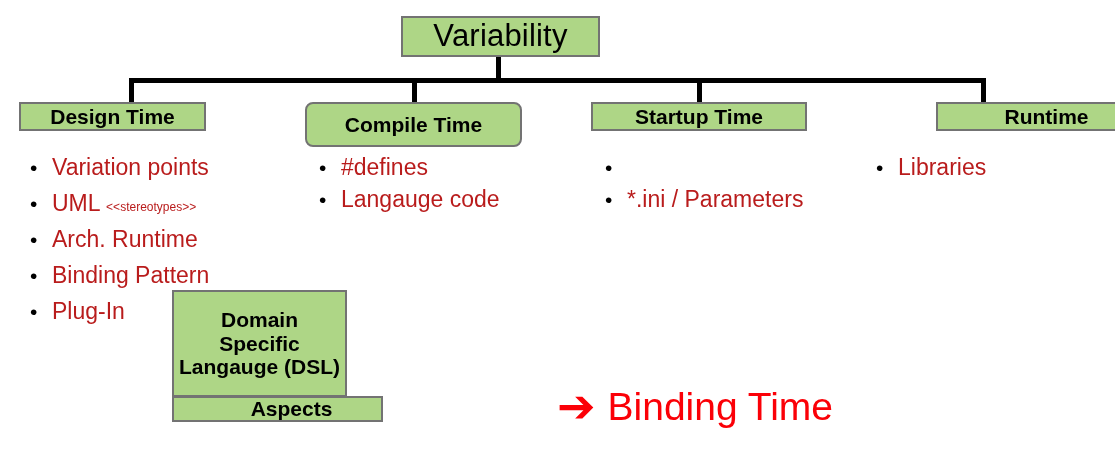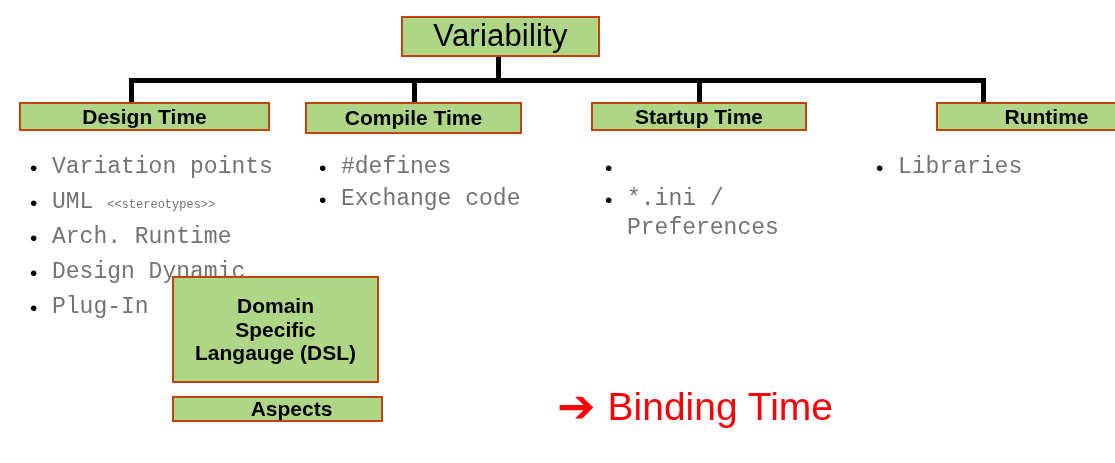--- a/index.html
+++ b/index.html
@@ -17,21 +17,21 @@
     height: 463px;
     background: #ffffff;
     overflow: hidden;
   }
 
   
   .gbox {
     position: absolute;
     box-sizing: border-box;
     background: #aed686;
-    border: 2px solid #c2410c;
+    border: 2px solid #737373;
     display: flex;
     align-items: center;
     justify-content: center;
     color: #000000;
     line-height: 1.12;
     text-align: center;
   }
   .gbox.root {
     font-weight: 400;
     font-size: 31px;
@@ -68,22 +68,21 @@
     line-height: 29px;
     color: #000000;
     text-align: left;
     padding-left: 4px;
     box-sizing: border-box;
   }
   .bullet-text {
     flex: 1 1 auto;
     font-size: 23px;
     line-height: 29px;
-    color: #737373;
-    font-family: Liberation Mono, monospace;
+    color: #b91c1c;
   }
   .small-note {
     font-size: 12px;
   }
 
   
   #binding-callout {
     position: absolute;
     display: flex;
     align-items: center;
@@ -111,25 +110,25 @@
     <span>Variability</span>
   </div>
 
   <div class="line" style="left:496px; top:57px; width:5px; height:24px;"></div>
   <div class="line" style="left:129px; top:78px; width:857px; height:5px;"></div>
   <div class="line" style="left:129px; top:78px; width:5px; height:25px;"></div>
   <div class="line" style="left:412px; top:78px; width:5px; height:25px;"></div>
   <div class="line" style="left:697px; top:78px; width:5px; height:25px;"></div>
   <div class="line" style="left:981px; top:78px; width:5px; height:25px;"></div>
 
-  <div class="gbox phase" style="left:19px; top:102px; width:251px; height:29px;">
+  <div class="gbox phase" style="left:19px; top:102px; width:187px; height:29px;">
     <span>Design Time</span>
   </div>
 
-  <div class="gbox phase" style="left:305px; top:102px; width:217px; height:32px;">
+  <div class="gbox phase" style="left:305px; top:102px; width:217px; height:45px;border-radius:8px;">
     <span>Compile Time</span>
   </div>
 
   <div class="gbox phase" style="left:591px; top:102px; width:216px; height:29px;">
     <span>Startup Time</span>
   </div>
 
   <div class="gbox phase" style="left:900px; top:102px; width:221px; height:29px;margin-left:36px;">
     <span>Runtime</span>
   </div>
@@ -142,57 +141,57 @@
     <div class="bullet-row">
       <span class="bullet-dot">•</span>
       <span class="bullet-text"><span>UML </span><span class="small-note">&lt;&lt;stereotypes&gt;&gt;</span></span>
     </div>
     <div class="bullet-row">
       <span class="bullet-dot">•</span>
       <span class="bullet-text"><span>Arch. Runtime</span><span class="small-note"></span></span>
     </div>
     <div class="bullet-row">
       <span class="bullet-dot">•</span>
-      <span class="bullet-text"><span>Design Dynamic</span><span class="small-note"></span></span>
+      <span class="bullet-text"><span>Binding Pattern</span><span class="small-note"></span></span>
     </div>
     <div class="bullet-row">
       <span class="bullet-dot">•</span>
       <span class="bullet-text"><span>Plug-In</span><span class="small-note"></span></span>
     </div>
   </div>
 
   <div class="bullet-col" style="left:315px; top:153px; width:275px;">
     <div class="bullet-row">
       <span class="bullet-dot">•</span>
       <span class="bullet-text">#defines</span>
     </div>
     <div class="bullet-row">
       <span class="bullet-dot">•</span>
-      <span class="bullet-text">Exchange code</span>
+      <span class="bullet-text">Langauge code</span>
     </div>
   </div>
 
   <div class="bullet-col" style="left:601px; top:153px; width:265px;">
     <div class="bullet-row">
       <span class="bullet-dot">•</span>
     </div>
     <div class="bullet-row">
       <span class="bullet-dot">•</span>
-      <span class="bullet-text">*.ini / Preferences</span>
+      <span class="bullet-text">*.ini / Parameters</span>
     </div>
   </div>
 
   <div class="bullet-col" style="left:872px; top:153px; width:230px;">
     <div class="bullet-row">
       <span class="bullet-dot">•</span>
       <span class="bullet-text">Libraries</span>
     </div>
   </div>
 
-  <div class="gbox asset" style="left:172px; top:276px; width:207px; height:107px; white-space:pre-line;">
+  <div class="gbox asset" style="left:172px; top:290px; width:175px; height:107px; white-space:pre-line;">
     <span>Domain
 Specific
 Langauge (DSL)</span>
   </div>
 
   <div class="gbox asset" style="left:172px; top:396px; width:211px; height:26px;padding-left:28px;">
     <span>Aspects</span>
   </div>
 
   <div id="binding-callout" style="left:557px; top:383px;">

